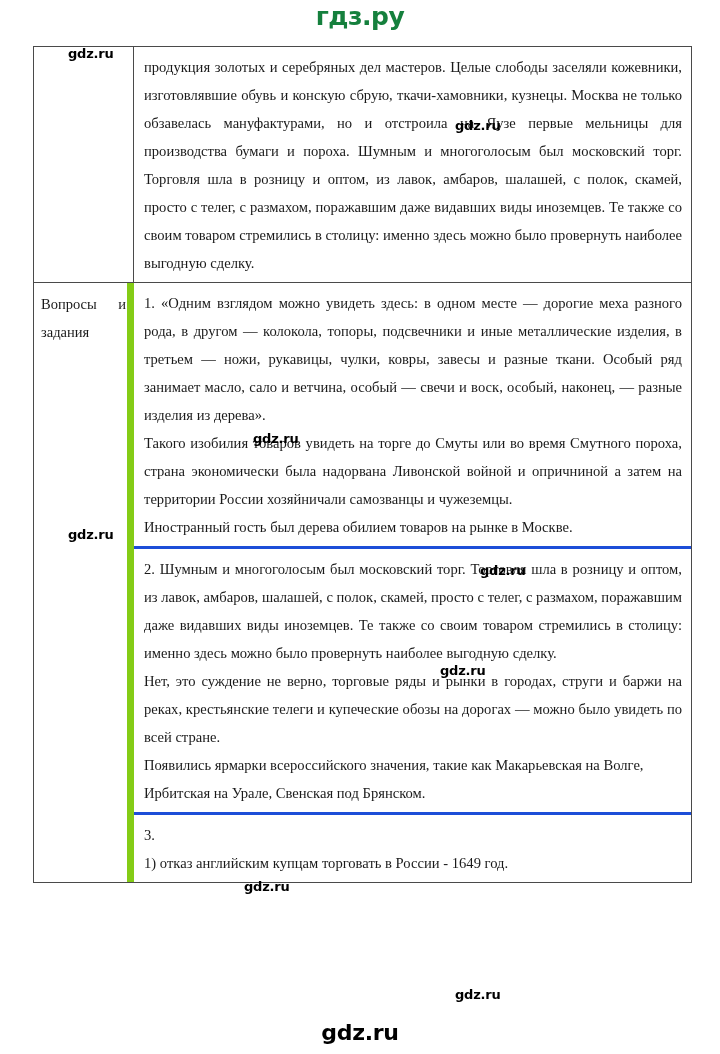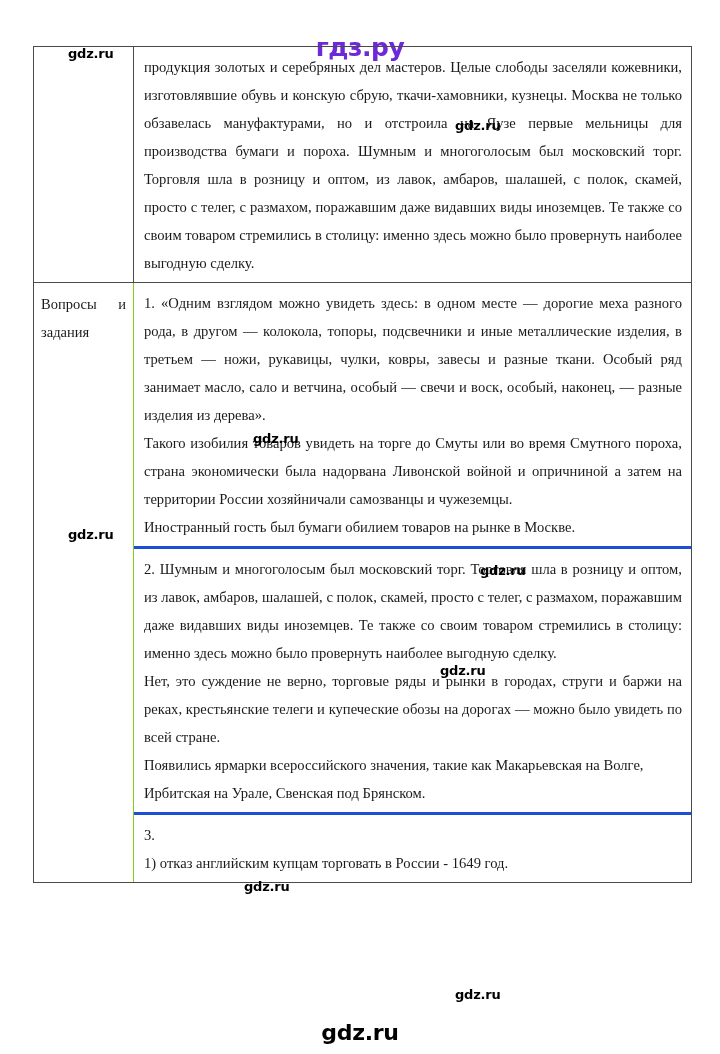--- a/index.html
+++ b/index.html
@@ -20,22 +20,21 @@
   .brand-top {
     position: absolute;
     top: 2px;
     left: 0;
     width: 720px;
     text-align: center;
     font-family: "DejaVu Sans", "Liberation Sans", sans-serif;
     font-weight: bold;
     font-size: 25px;
     letter-spacing: -0.5px;
-    color: #6d28d9;
-    margin-top: 31px;
+    color: #15803d;
   }
   .brand-bottom {
     position: absolute;
     top: 1020px;
     left: 0;
     width: 720px;
     text-align: center;
     font-family: "DejaVu Sans", "Liberation Sans", sans-serif;
     font-weight: bold;
     font-size: 22px;
@@ -88,21 +87,21 @@
   .cell-body p {
     margin: 0;
     text-align: justify;
   }
   .cell-body p.nojust { text-align: left; }
 
   .spacer-col {
     width: 100px;
     flex: 0 0 100px;
     box-sizing: border-box;
-    border-right: 1px solid #84cc16;
+    border-right: 7px solid #84cc16;
     position: relative;
   }
   .stack {
     flex: 1 1 auto;
     display: flex;
     flex-direction: column;
   }
   .stack > .cell-body { border-top: 3px solid #1d4ed8; }
   .stack > .cell-body:first-child { border-top: none; }
 
@@ -140,21 +139,21 @@
       <div class="cell-label" style="border-right:none;width:100px;padding-left:7px;">
         <span class="label-text">Вопросы и задания</span>
       </div>
     </div>
 
     <div class="stack">
 
       <div class="cell-body">
         <p>1. «Одним взглядом можно увидеть здесь: в одном месте — дорогие меха разного рода, в другом — колокола, топоры, подсвечники и иные металлические изделия, в третьем — ножи, рукавицы, чулки, ковры, завесы и разные ткани. Особый ряд занимает масло, сало и ветчина, особый — свечи и воск, особый, наконец, — разные изделия из дерева».</p>
         <p>Такого изобилия товаров увидеть на торге до Смуты или во время Смутного пороха, страна экономически была надорвана Ливонской войной и опричниной а затем на территории России хозяйничали самозванцы и чужеземцы.</p>
-        <p class="nojust">Иностранный гость был бумаги обилием товаров на рынке в Москве.</p>
+        <p class="nojust">Иностранный гость был дерева обилием товаров на рынке в Москве.</p>
       </div>
 
       <div class="cell-body">
         <p>2. Шумным и многоголосым был московский торг. Торговля шла в розницу и оптом, из лавок, амбаров, шалашей, с полок, скамей, просто с телег, с размахом, поражавшим даже видавших виды иноземцев. Те также со своим товаром стремились в столицу: именно здесь можно было провернуть наиболее выгодную сделку.</p>
         <p>Нет, это суждение не верно, торговые ряды и рынки в городах, струги и баржи на реках, крестьянские телеги и купеческие обозы на дорогах — можно было увидеть по всей стране.</p>
         <p class="nojust">Появились  ярмарки всероссийского значения, такие как Макарьевская на Волге, Ирбитская на Урале, Свенская под Брянском.</p>
       </div>
 
       <div class="cell-body">
         <p class="nojust">3.</p>

